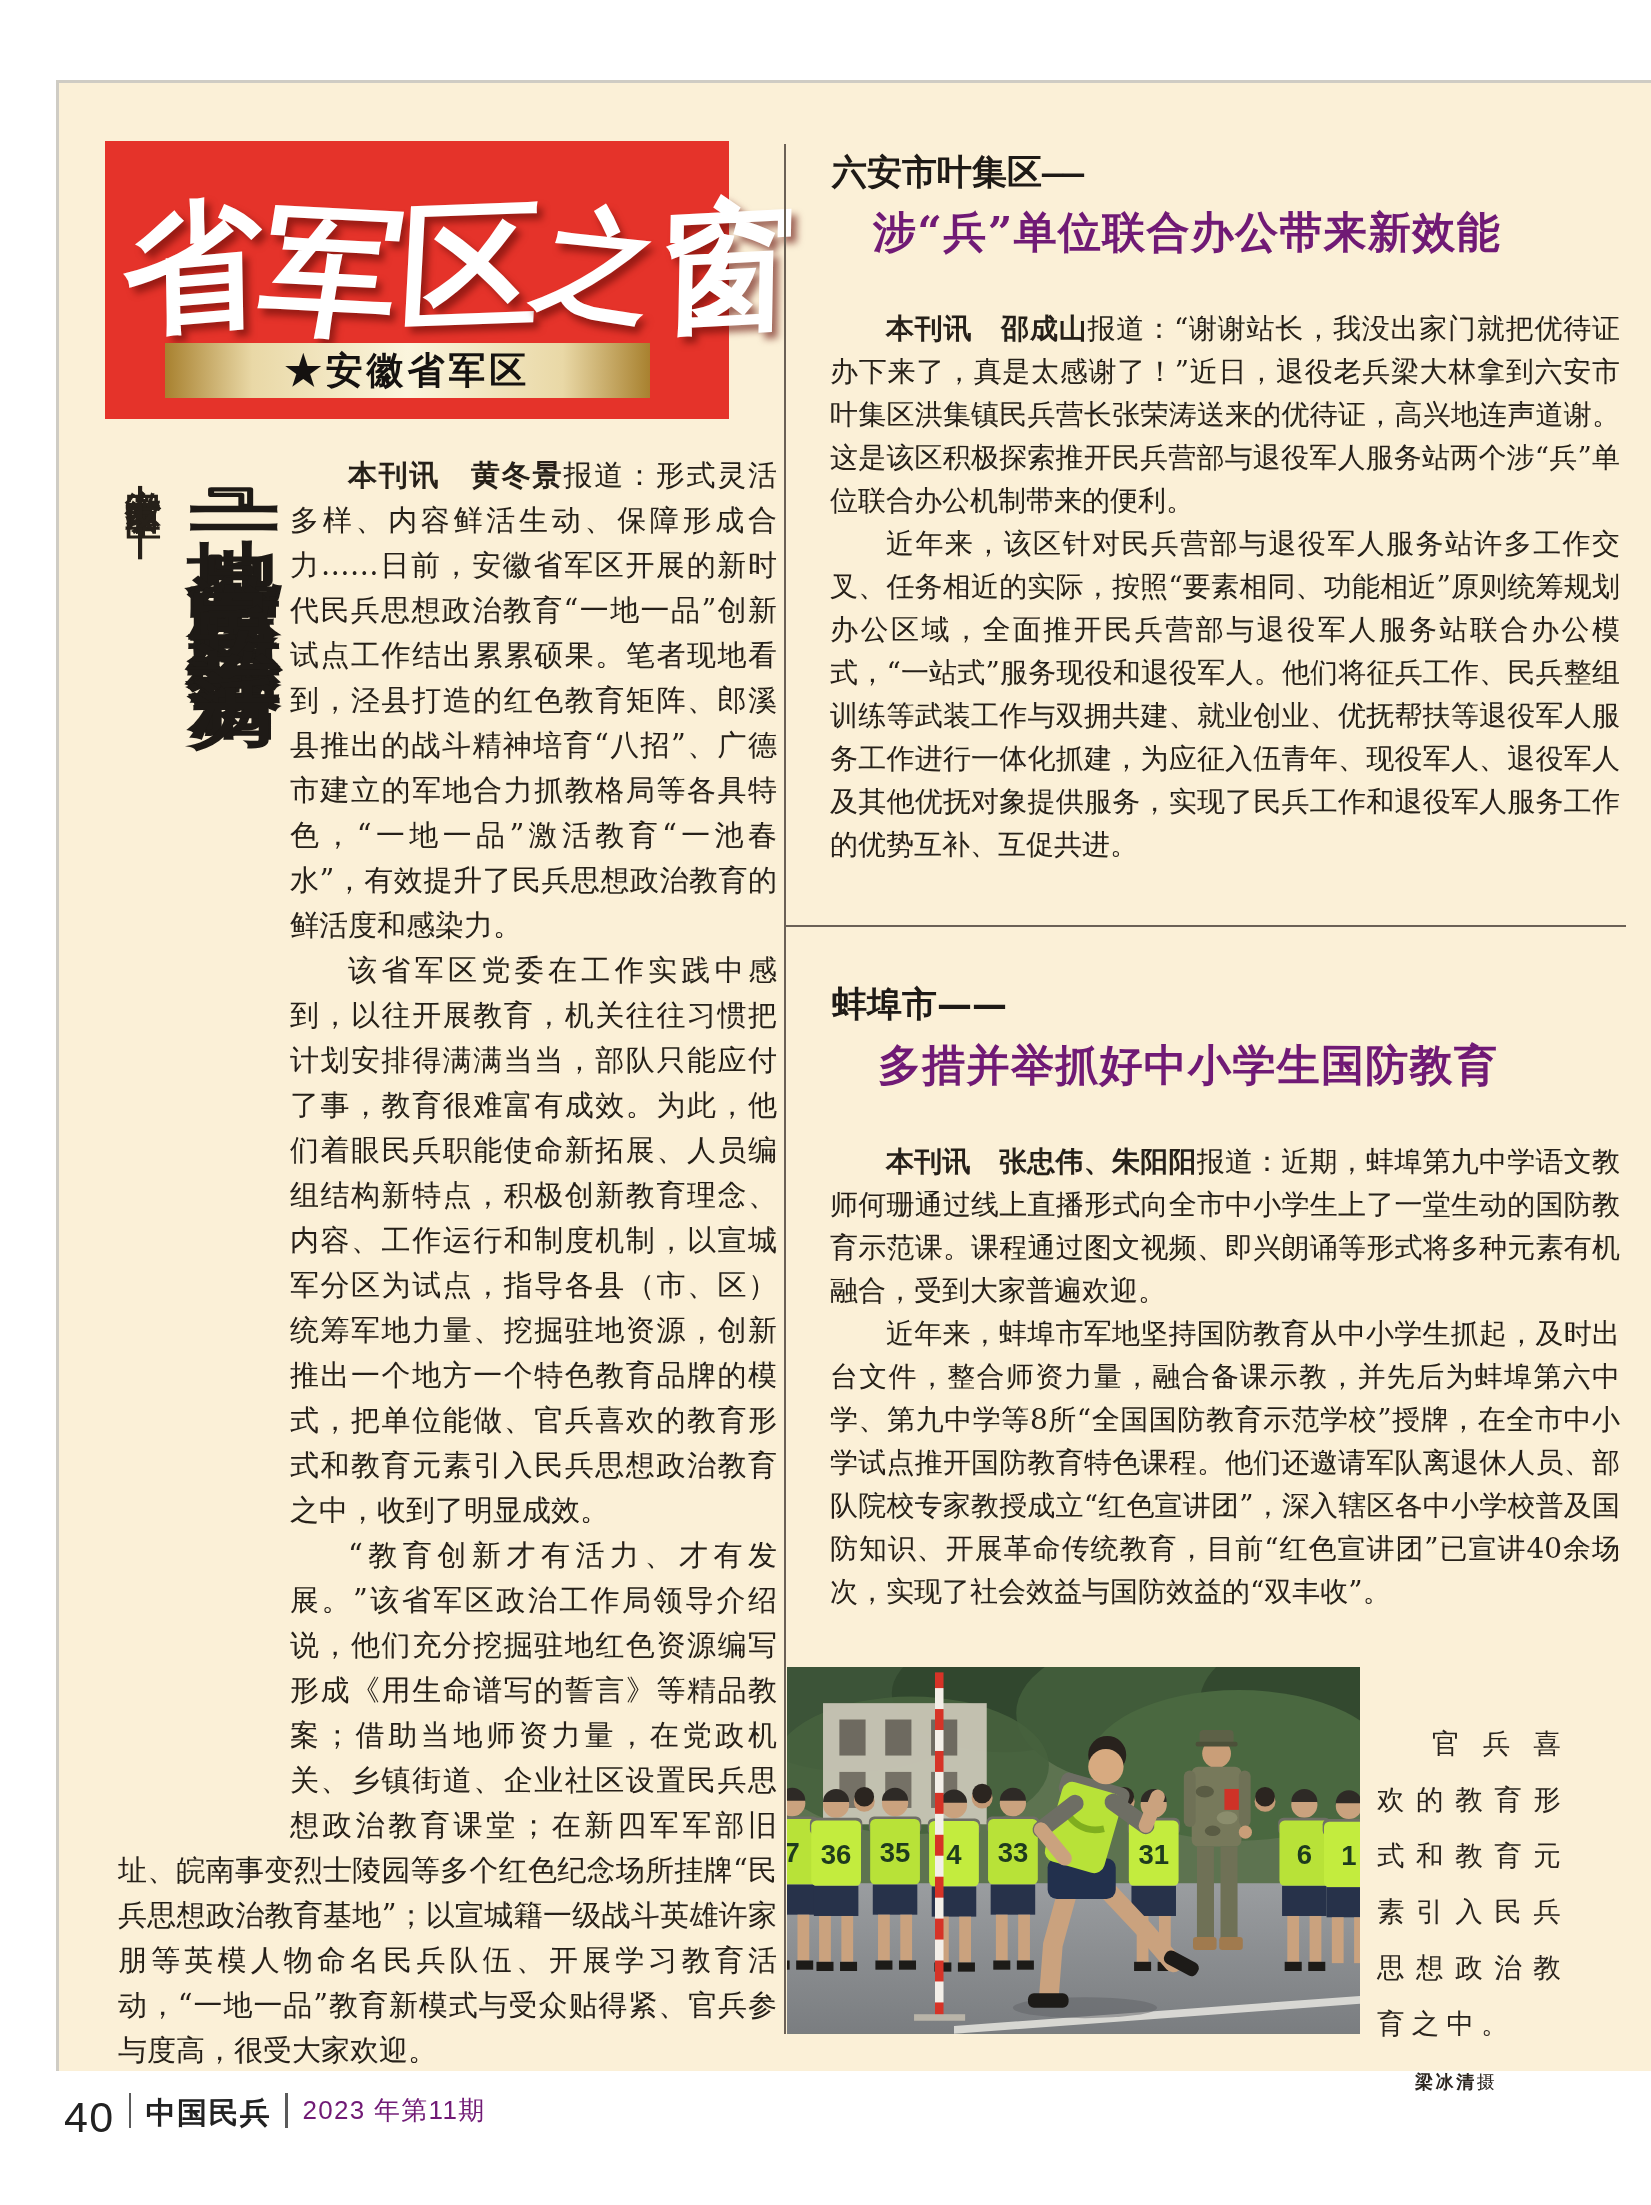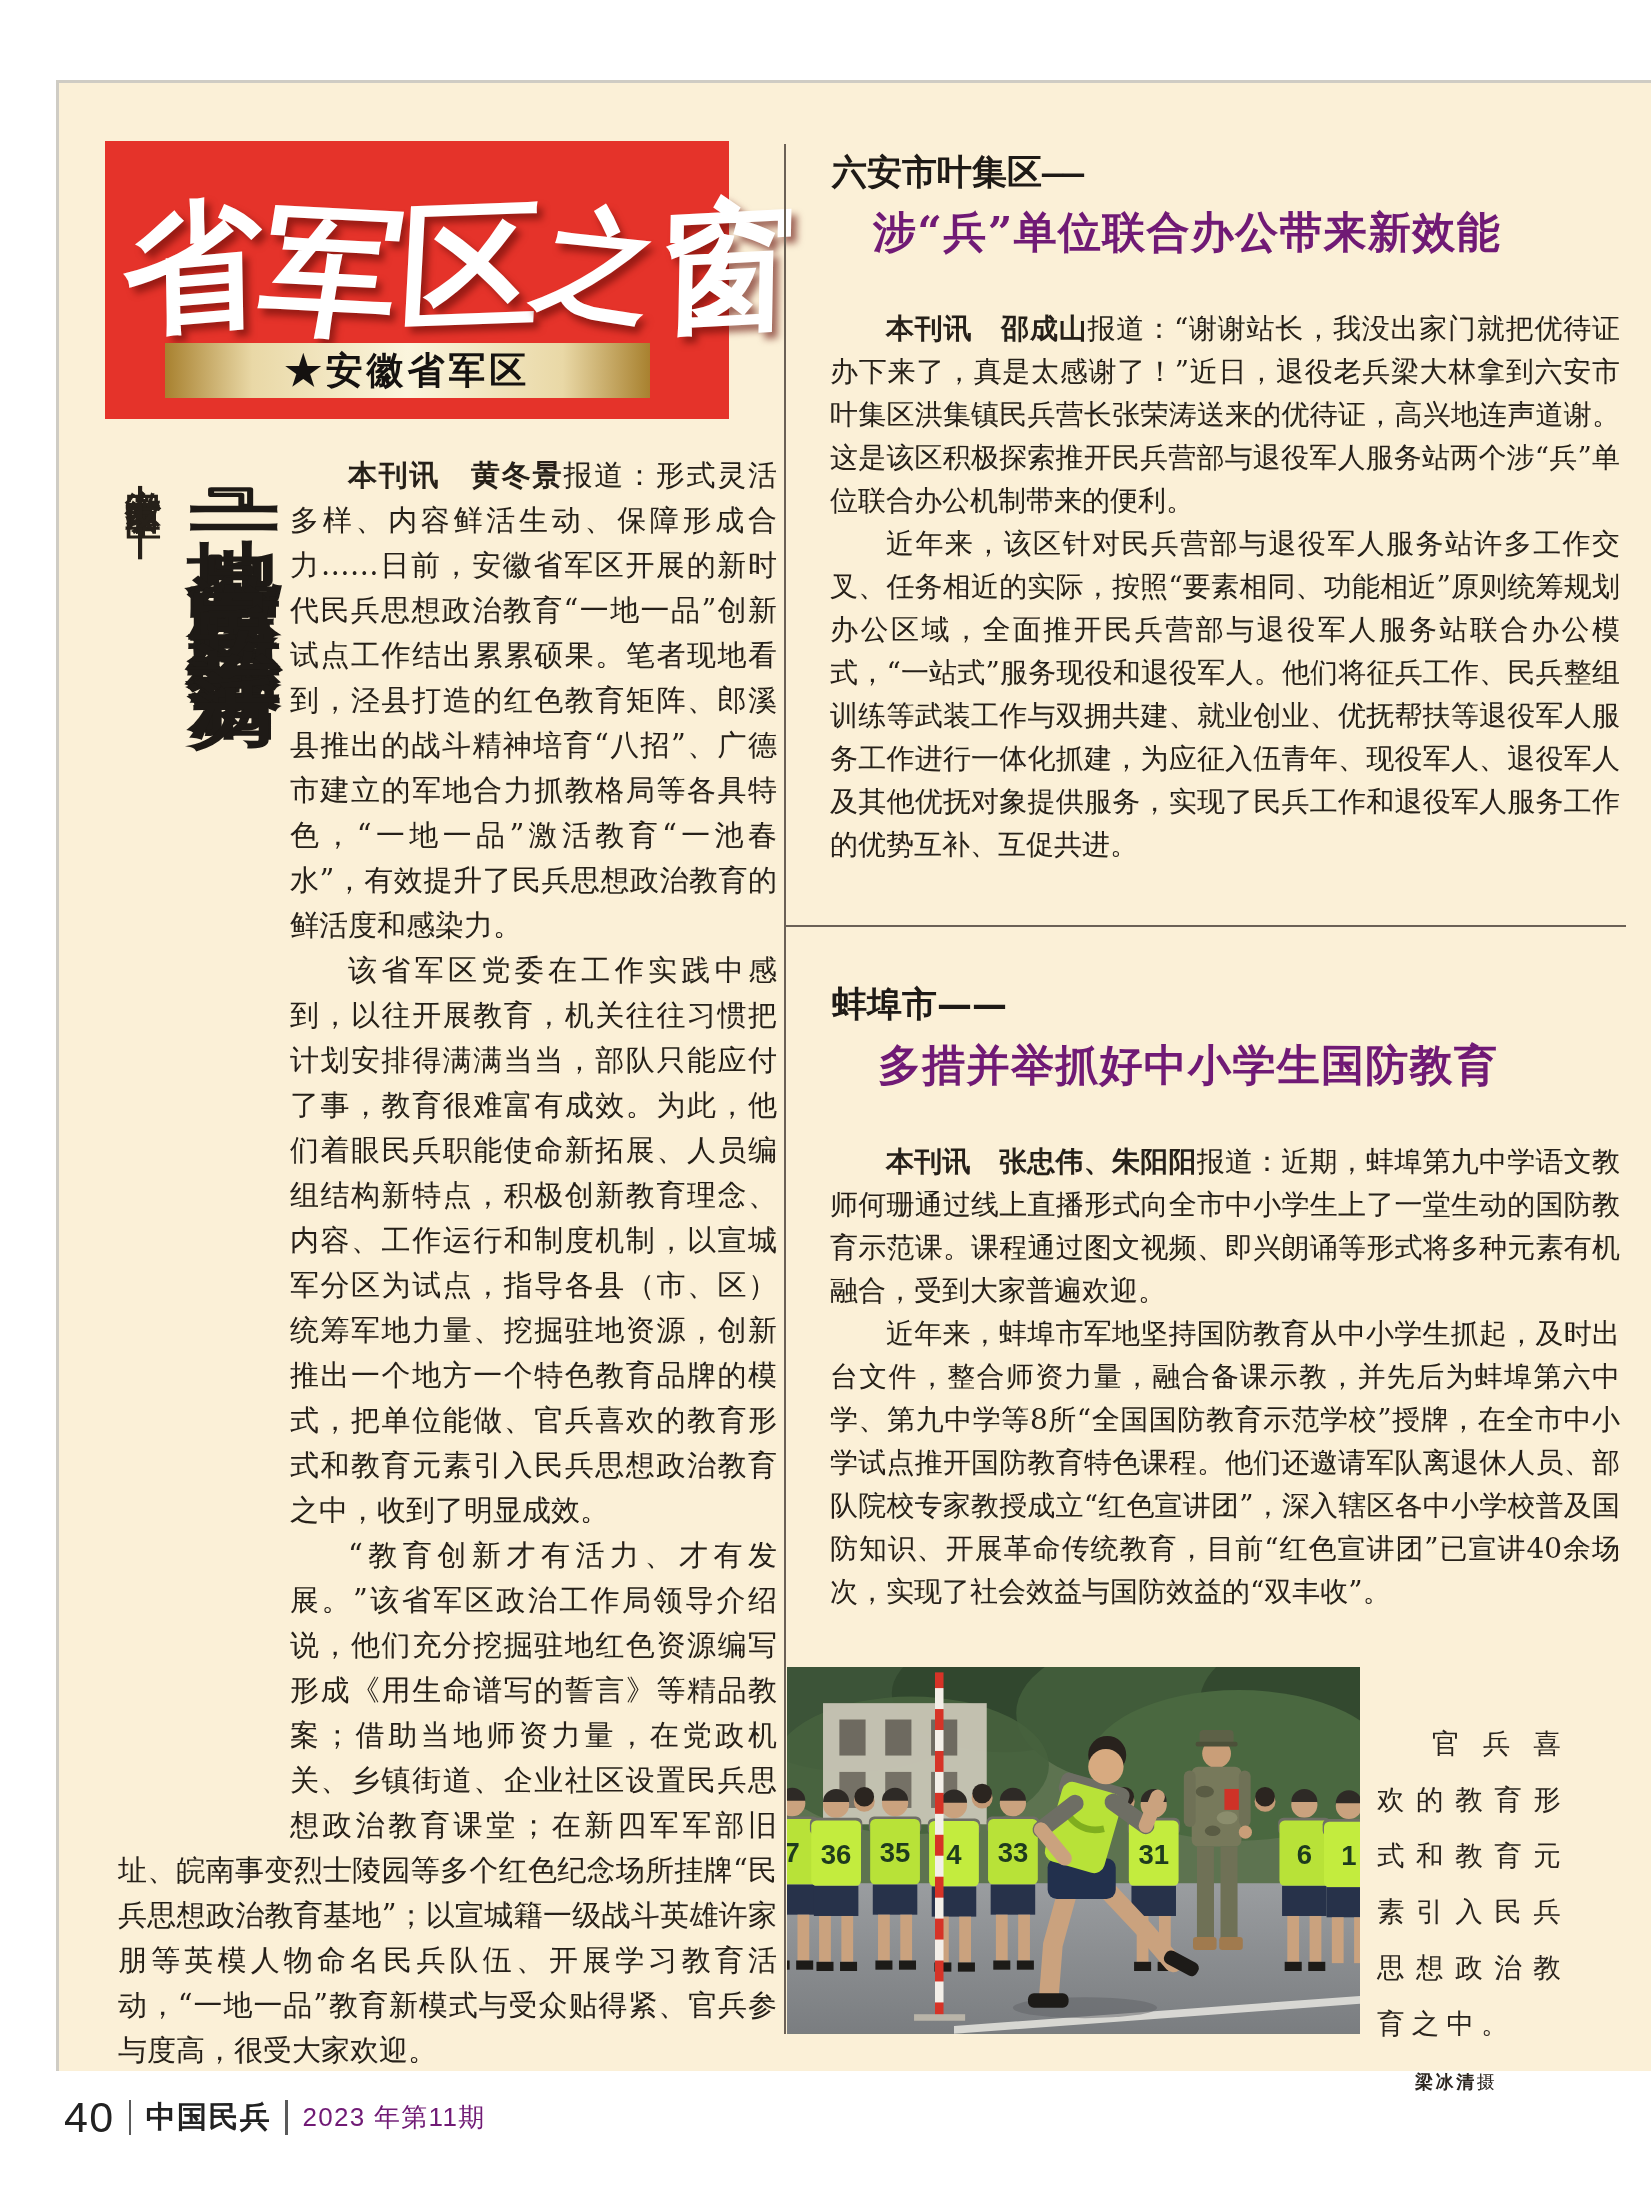--- a/index.html
+++ b/index.html
@@ -52,21 +52,21 @@
   .photo { position:absolute; left:787px; top:1667px; width:573px; height:367px; overflow:hidden; }
 
   
   .caption-block { position:absolute; left:1377px; top:1715px; width:191px; color:#2a241e; }
   .caption-block p { font-size:27.5px; line-height:56px; letter-spacing:7.2px;
                      text-align:justify; text-indent:2em; }
   .photographer { margin-top:19px; padding-left:38px; font-size:18px; letter-spacing:2.6px; }
   .photographer b { font-weight:bold; }
 
   
-  .footer { position:absolute; left:64px; top:2093px; display:flex; align-items:center;
+  .footer { position:absolute; left:64px; top:2093px; display:flex; align-items:flex-start;
             font-family:"Liberation Sans","DejaVu Sans",sans-serif; color:#222; }
   .footer .pageno { font-size:43px; letter-spacing:1.3px; }
   .footer .sep { width:2.6px; height:35px; background:#5a5a5a; margin:0 14.4px; }
   .footer .mag { font-size:30px; font-weight:bold; letter-spacing:1.3px; }
   .footer .issue { font-size:26px; color:#701a75; letter-spacing:1.3px; }
 </style>
 </head>
 <body>
 
 <div class="page">

